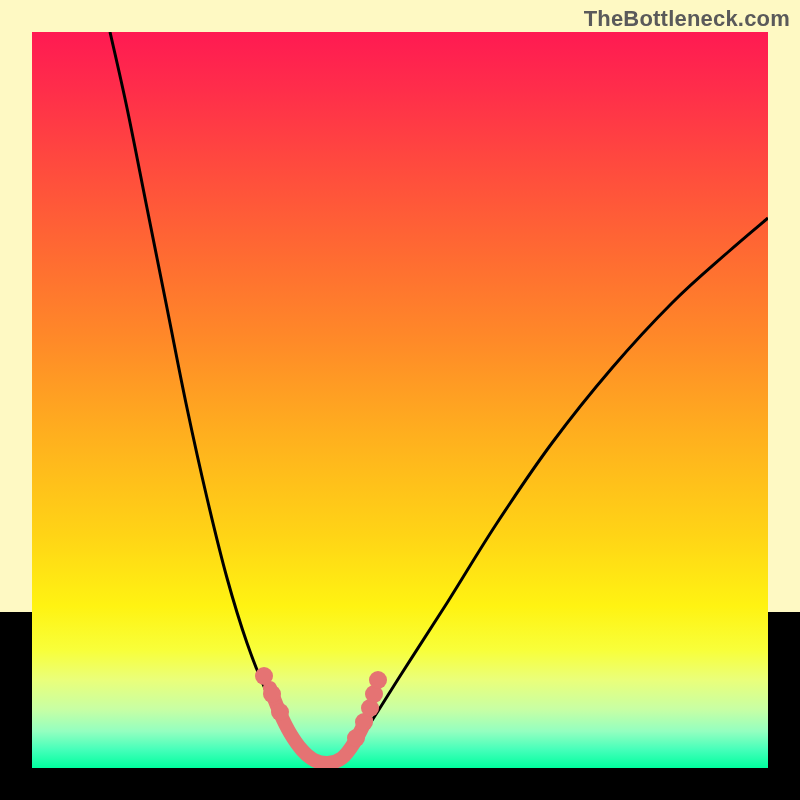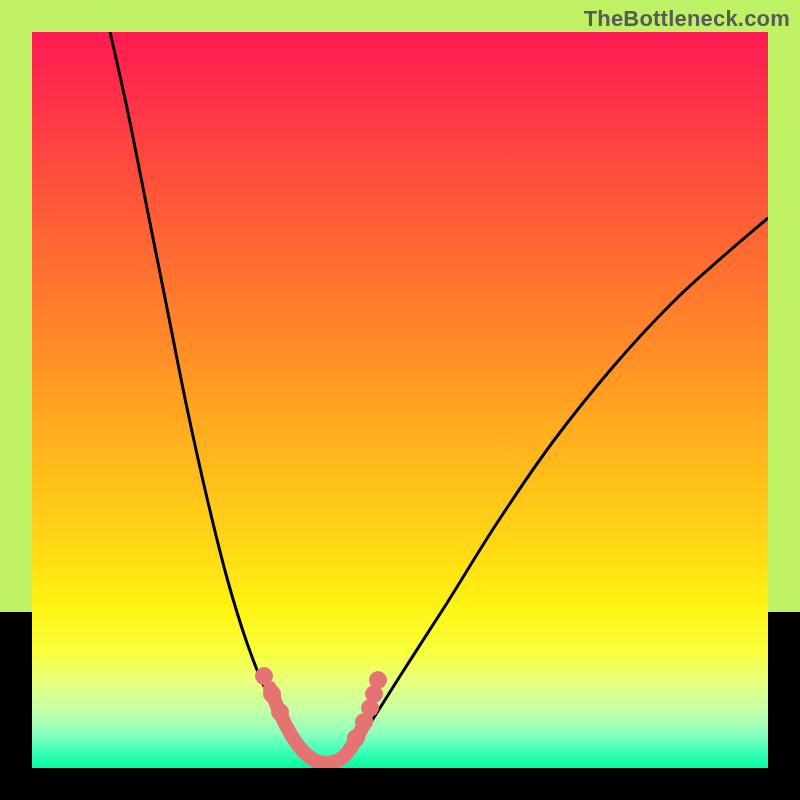--- a/index.html
+++ b/index.html
@@ -10,21 +10,21 @@
     background: #000;
     font-family: Arial, Helvetica, sans-serif;
     overflow: hidden;
   }
   .frame {
     position: absolute;
     left: 0;
     top: 0;
     width: 800px;
     height: 612px;
-    background: #bef264;
+    background: #fef9c3;
   }
   .plot-area {
     position: absolute;
     left: 32px;
     top: 32px;
     width: 736px;
     height: 736px;
     overflow: hidden;
   }
   .gradient {

